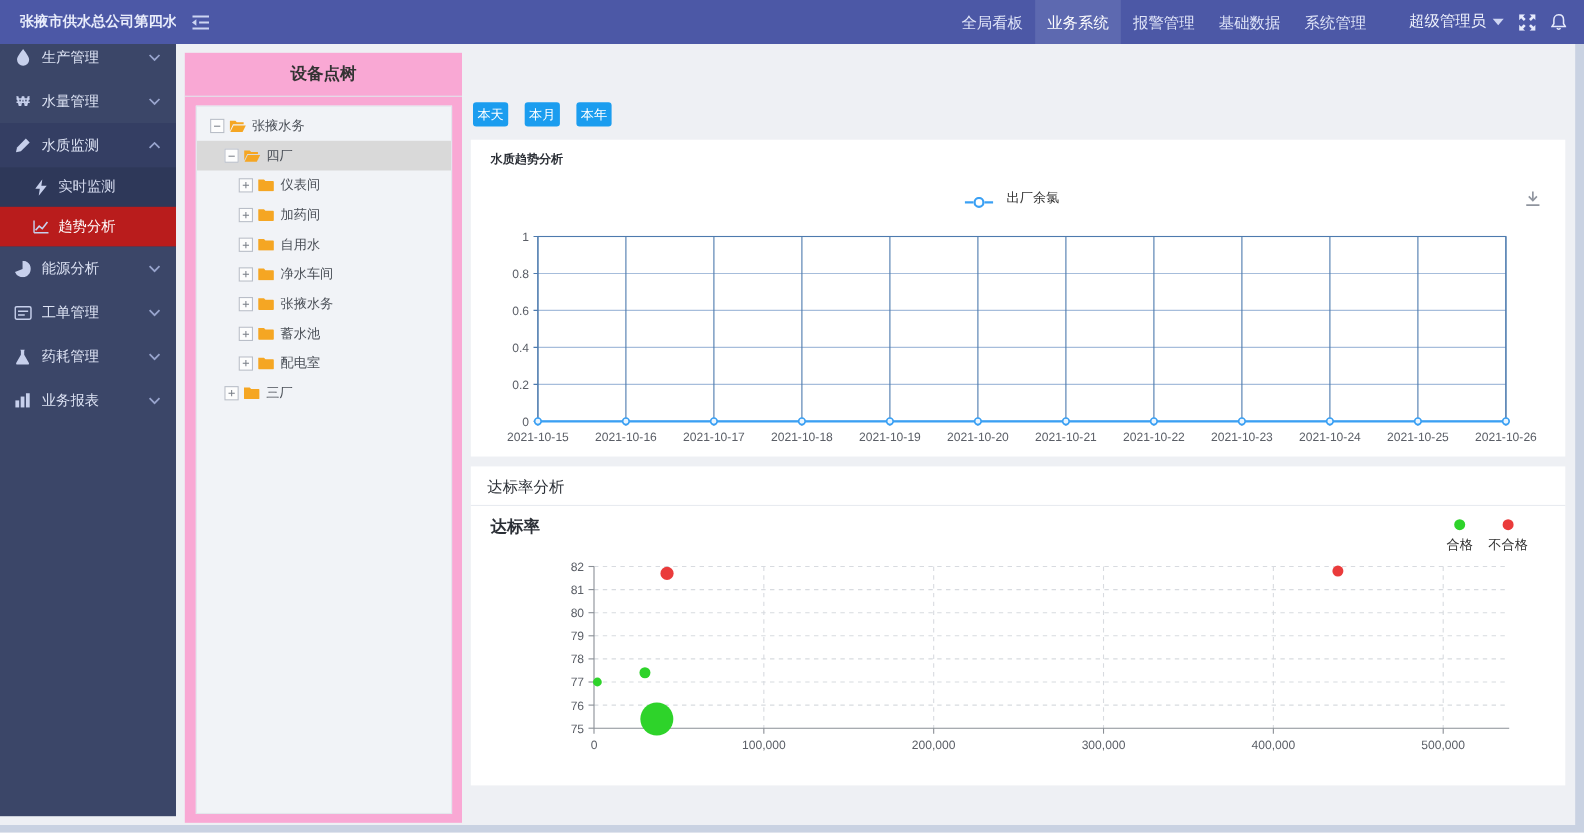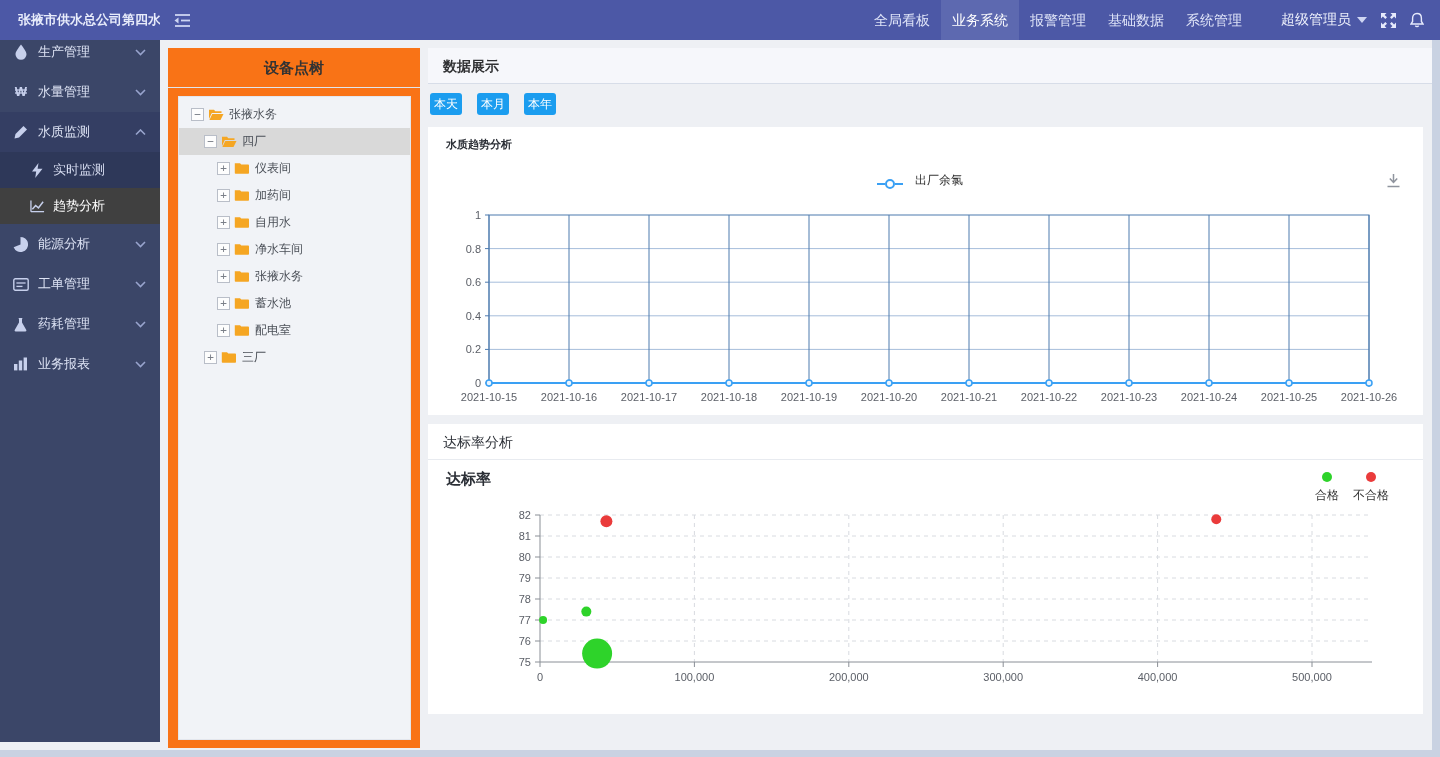--- a/index.html
+++ b/index.html
@@ -21,28 +21,28 @@
 
   
   .sidebar { position:absolute; left:0; top:32px; width:160px; height:710px; background:#3b4668; z-index:4; }
   .side-item { height:40px; display:flex; align-items:center; padding-left:12px; color:#dde3f4; font-size:13px; cursor:pointer; position:relative; }
   .side-item .s-icon { width:17px; height:17px; margin-right:9px; color:#c7d0ec; display:flex; align-items:center; justify-content:center; }
   .side-item .chev { position:absolute; right:14px; color:#98a4cd; display:flex; }
   .side-item.group-open { background:#343e63; }
   .submenu { background:#2e3859; }
   .sub-item { height:36px; display:flex; align-items:center; padding-left:30px; color:#d7ddf1; font-size:13px; cursor:pointer; }
   .sub-item .s-icon { width:15px; height:15px; margin-right:8px; color:#c7d0ec; display:flex; align-items:center; justify-content:center; }
-  .sub-item.active { background:#404040; color:#fff; }
+  .sub-item.active { background:#b91c1c; color:#fff; }
 
   
   .vstrip { position:absolute; left:1432px; top:40px; width:8px; height:710px; background:#c9d2e2; }
   .hstrip { position:absolute; left:0; top:750px; width:1440px; height:7px; background:#c9d2e2; }
 
   
-  .tree-panel { position:absolute; left:168px; top:48px; width:252px; height:700px; background:#f97316; }
+  .tree-panel { position:absolute; left:168px; top:48px; width:252px; height:700px; background:#f9a8d4; }
   .tree-header { height:40px; line-height:40px; text-align:center; font-size:15px; font-weight:bold; color:#333; border-bottom:1px solid #e1e5ec; }
   .tree-box { position:absolute; left:10px; right:9px; top:48px; bottom:8px; background:#f1f3f7; border:1px solid #e3e6ed; overflow:hidden; padding-top:4px; }
   .tree-row { height:27px; display:flex; align-items:center; font-size:12px; color:#4a4f57; cursor:pointer; white-space:nowrap; }
   .tree-row.selected { background:#d9d9d9; }
   .expander { width:13px; height:13px; border:1px solid #b9bec8; background:#fdfdfd; color:#7a7f88; font-size:11px; line-height:11px; text-align:center; margin-right:4px; flex:none; cursor:pointer; font-family:"DejaVu Sans Mono",monospace; }
   .folder { width:16px; height:14px; margin-right:5px; flex:none; color:#f5a623; display:flex; }
 
   
   .main-header { position:absolute; left:428px; top:48px; width:1004px; height:36px; background:#f6f7fb; border-bottom:1px solid #d7dde8; line-height:36px; padding-left:15px; font-size:14px; font-weight:bold; color:#303133; }
   .time-buttons { position:absolute; left:430px; top:93px; display:flex; gap:15px; }
@@ -321,21 +321,20 @@
           <span class="folder">
             <svg width="15" height="12" viewBox="0 0 15 12" fill="currentColor">
               <path d="M0.8 1.2 L6 1.2 L7.3 2.6 L14.2 2.6 A0.8 0.8 0 0 1 15 3.4 L15 11 A0.8 0.8 0 0 1 14.2 11.8 L1.6 11.8 A0.8 0.8 0 0 1 0.8 11 Z"></path>
             </svg>
           </span>
           <span>三厂</span>
         </div>
       </div>
   </section>
 
-  <div class="main-header">数据展示</div>
   <div class="time-buttons" id="timebtns">
       <button class="t-btn">本天</button>
       <button class="t-btn">本月</button>
       <button class="t-btn">本年</button>
     </div>
 
   <section class="card card1">
     <div class="card-title">水质趋势分析</div>
     <div class="c1-legend">
       <svg width="26" height="10" viewBox="0 0 26 10">

